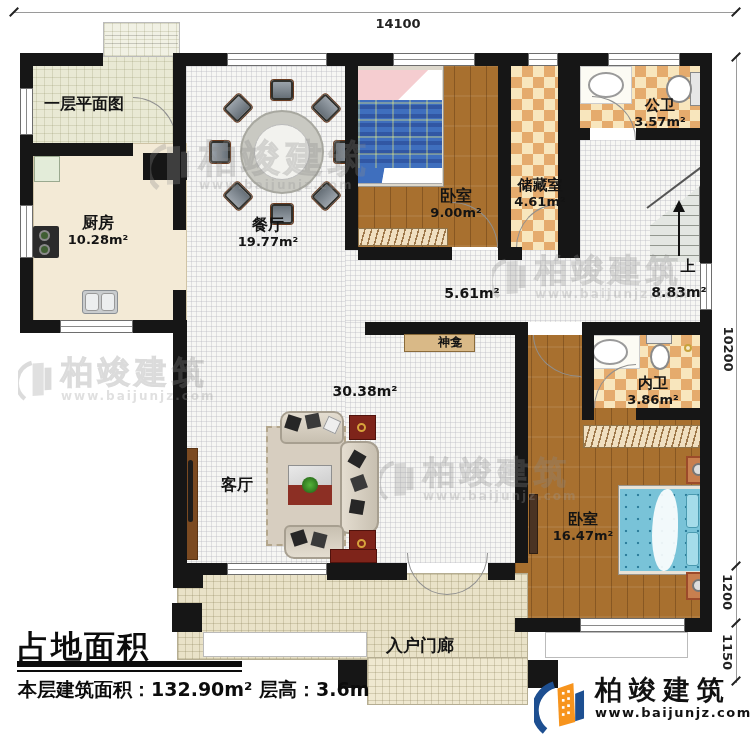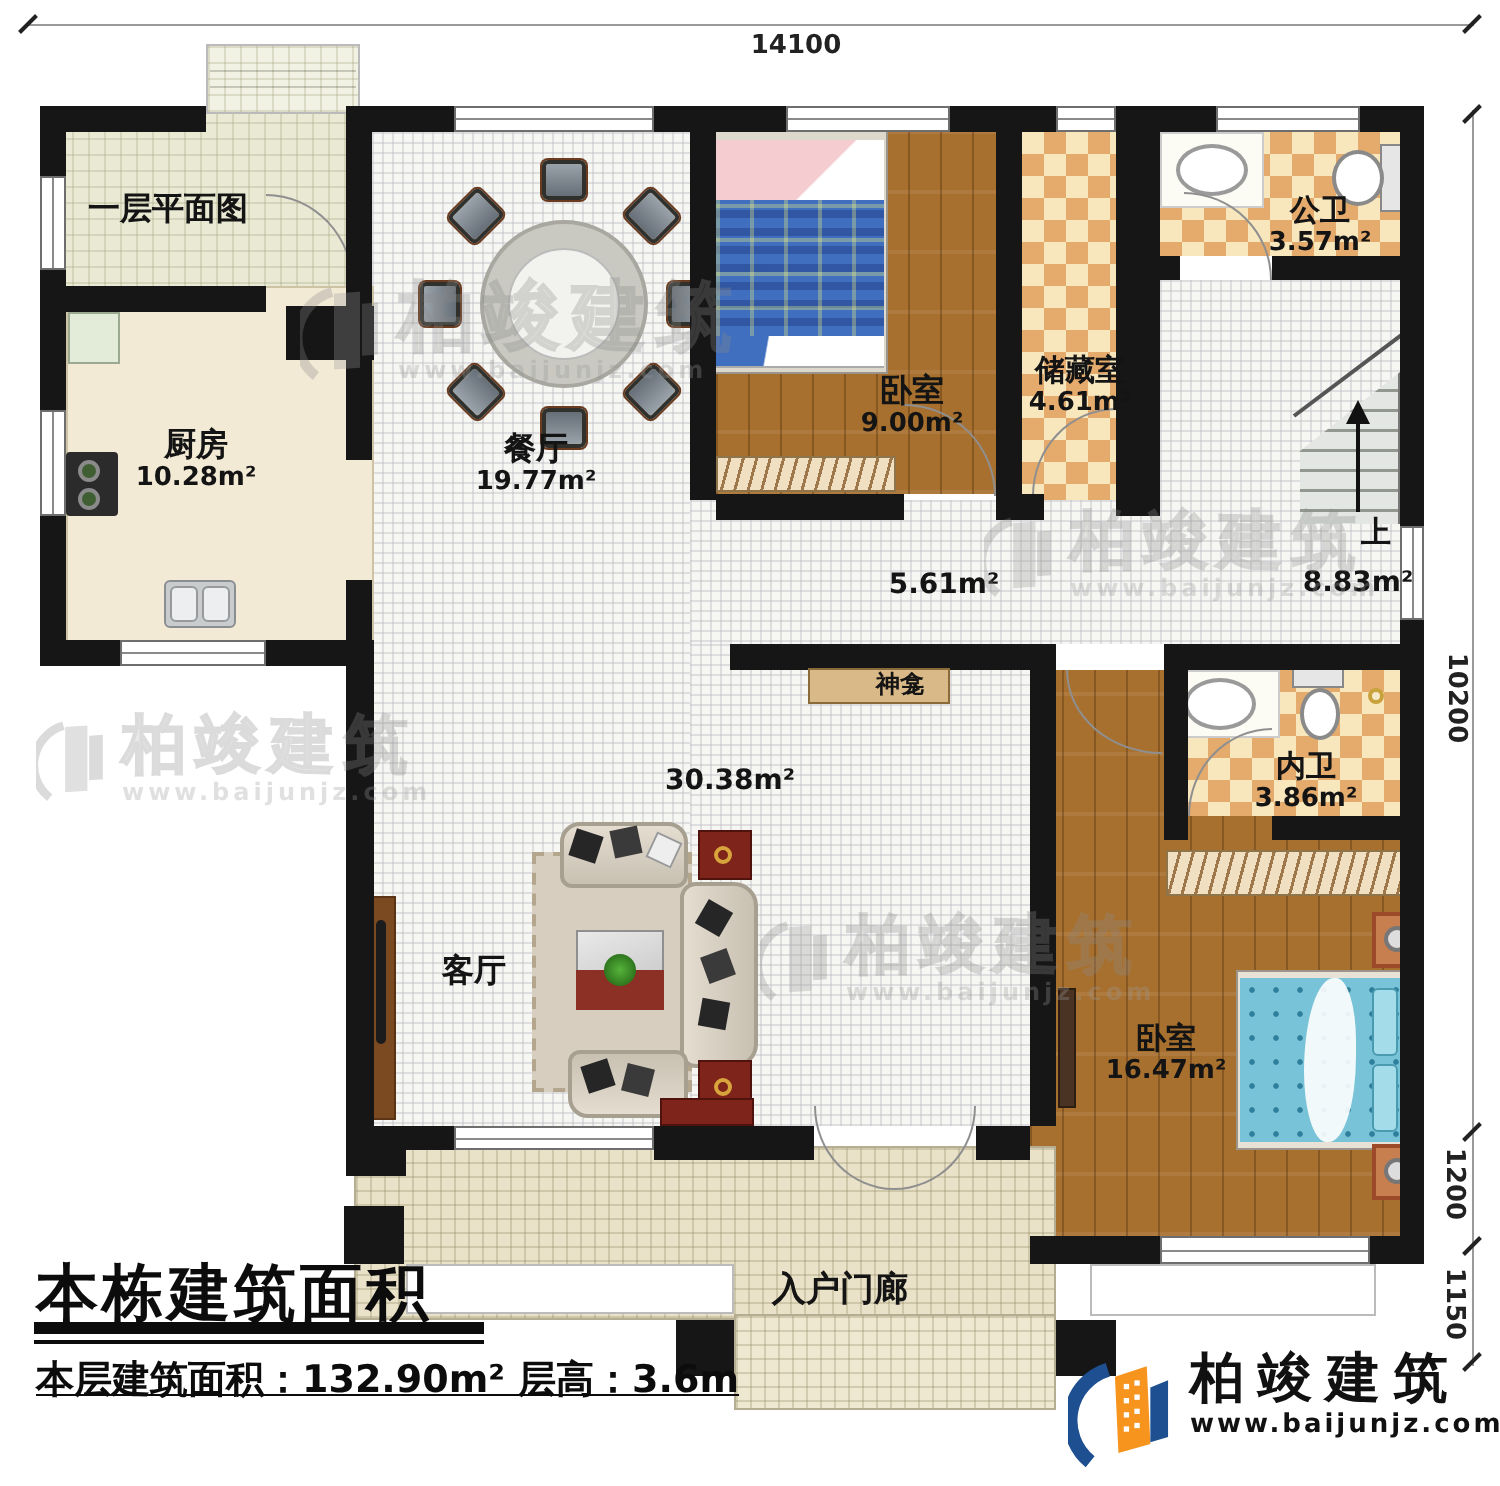--- a/index.html
+++ b/index.html
@@ -330,24 +330,24 @@
         <path d="M8 50 A24 24 0 0 1 16 8" fill="none" stroke="#8a8a8a" stroke-width="5"></path>
         <rect x="17" y="10" width="13" height="38" fill="#9a9a9a" transform="skewY(-4)"></rect>
         <rect x="31" y="16" width="8" height="26" fill="#8a8a8a" transform="skewY(-4)"></rect>
       </svg>
     <div>
         <div class="t1" style="font-size:32px;">柏竣建筑</div>
          <div class="t2">www.baijunjz.com</div>
       </div>
   </div>
 
-  <div class="tb" style="left:18px;top:626px;font-size:31px;letter-spacing:2px;">本栋建筑面积</div>
+  <div class="tb" style="left:18px;top:626px;font-size:31px;letter-spacing:2px;">占地面积</div>
   <div class="abs" style="left:17px;top:661px;width:225px;height:6px;background:#0c0c0c;z-index:9;"></div>
   <div class="abs" style="left:17px;top:670px;width:225px;height:1.5px;background:#0c0c0c;z-index:9;"></div>
-  <div class="tb" style="left:18px;top:677px;font-size:19px;text-decoration:underline;">本层建筑面积：132.90m²  层高：3.6m</div>
+  <div class="tb" style="left:18px;top:677px;font-size:19px;">本层建筑面积：132.90m²  层高：3.6m</div>
 
   <div class="logo" style="left:534px;top:676px;">
     <svg width="54" height="62" viewBox="0 0 60 70">
       <path d="M12 62 A30 30 0 0 1 22 10" fill="none" stroke="#1d4f91" stroke-width="8"></path>
       <polygon points="26,14 44,8 46,52 28,57" fill="#f7941d"></polygon>
       <polygon points="46,20 56,16 56,48 46,51" fill="#1d4f91"></polygon>
       <g fill="#ffffff">
         <rect x="31" y="18" width="3" height="3"></rect>
           <rect x="37" y="16" width="3" height="3"></rect>
         <rect x="31" y="26" width="3" height="3"></rect>

